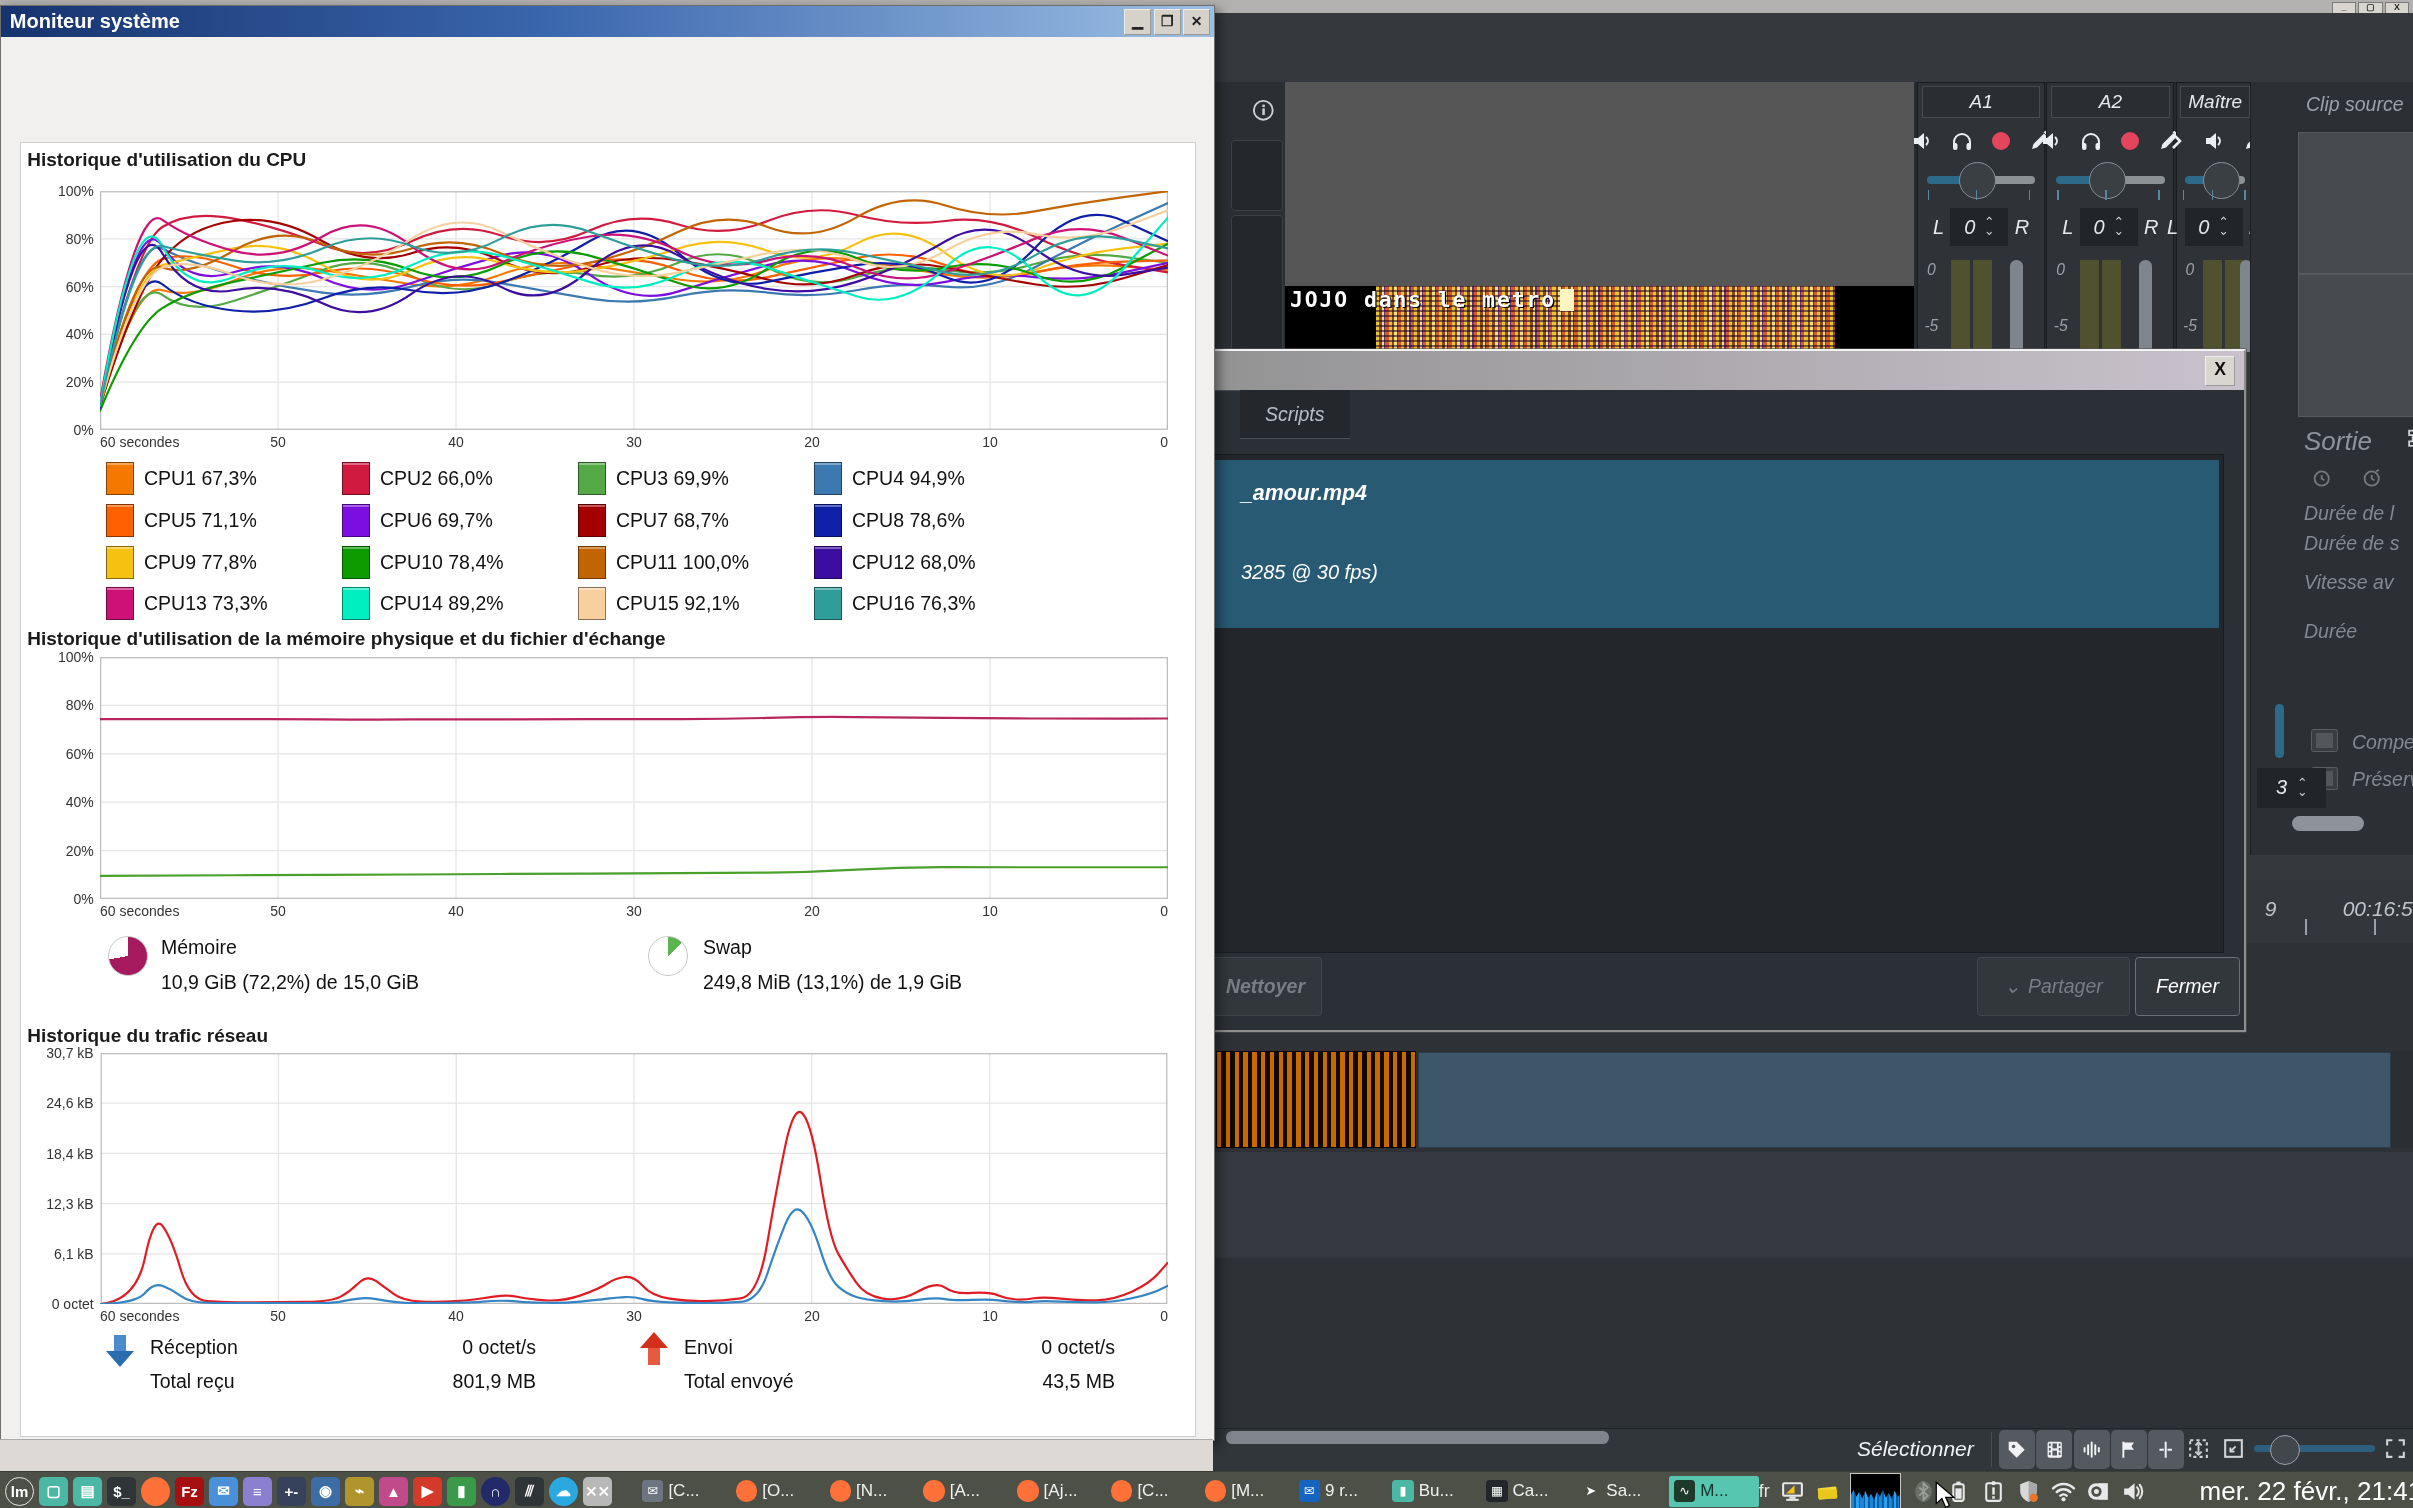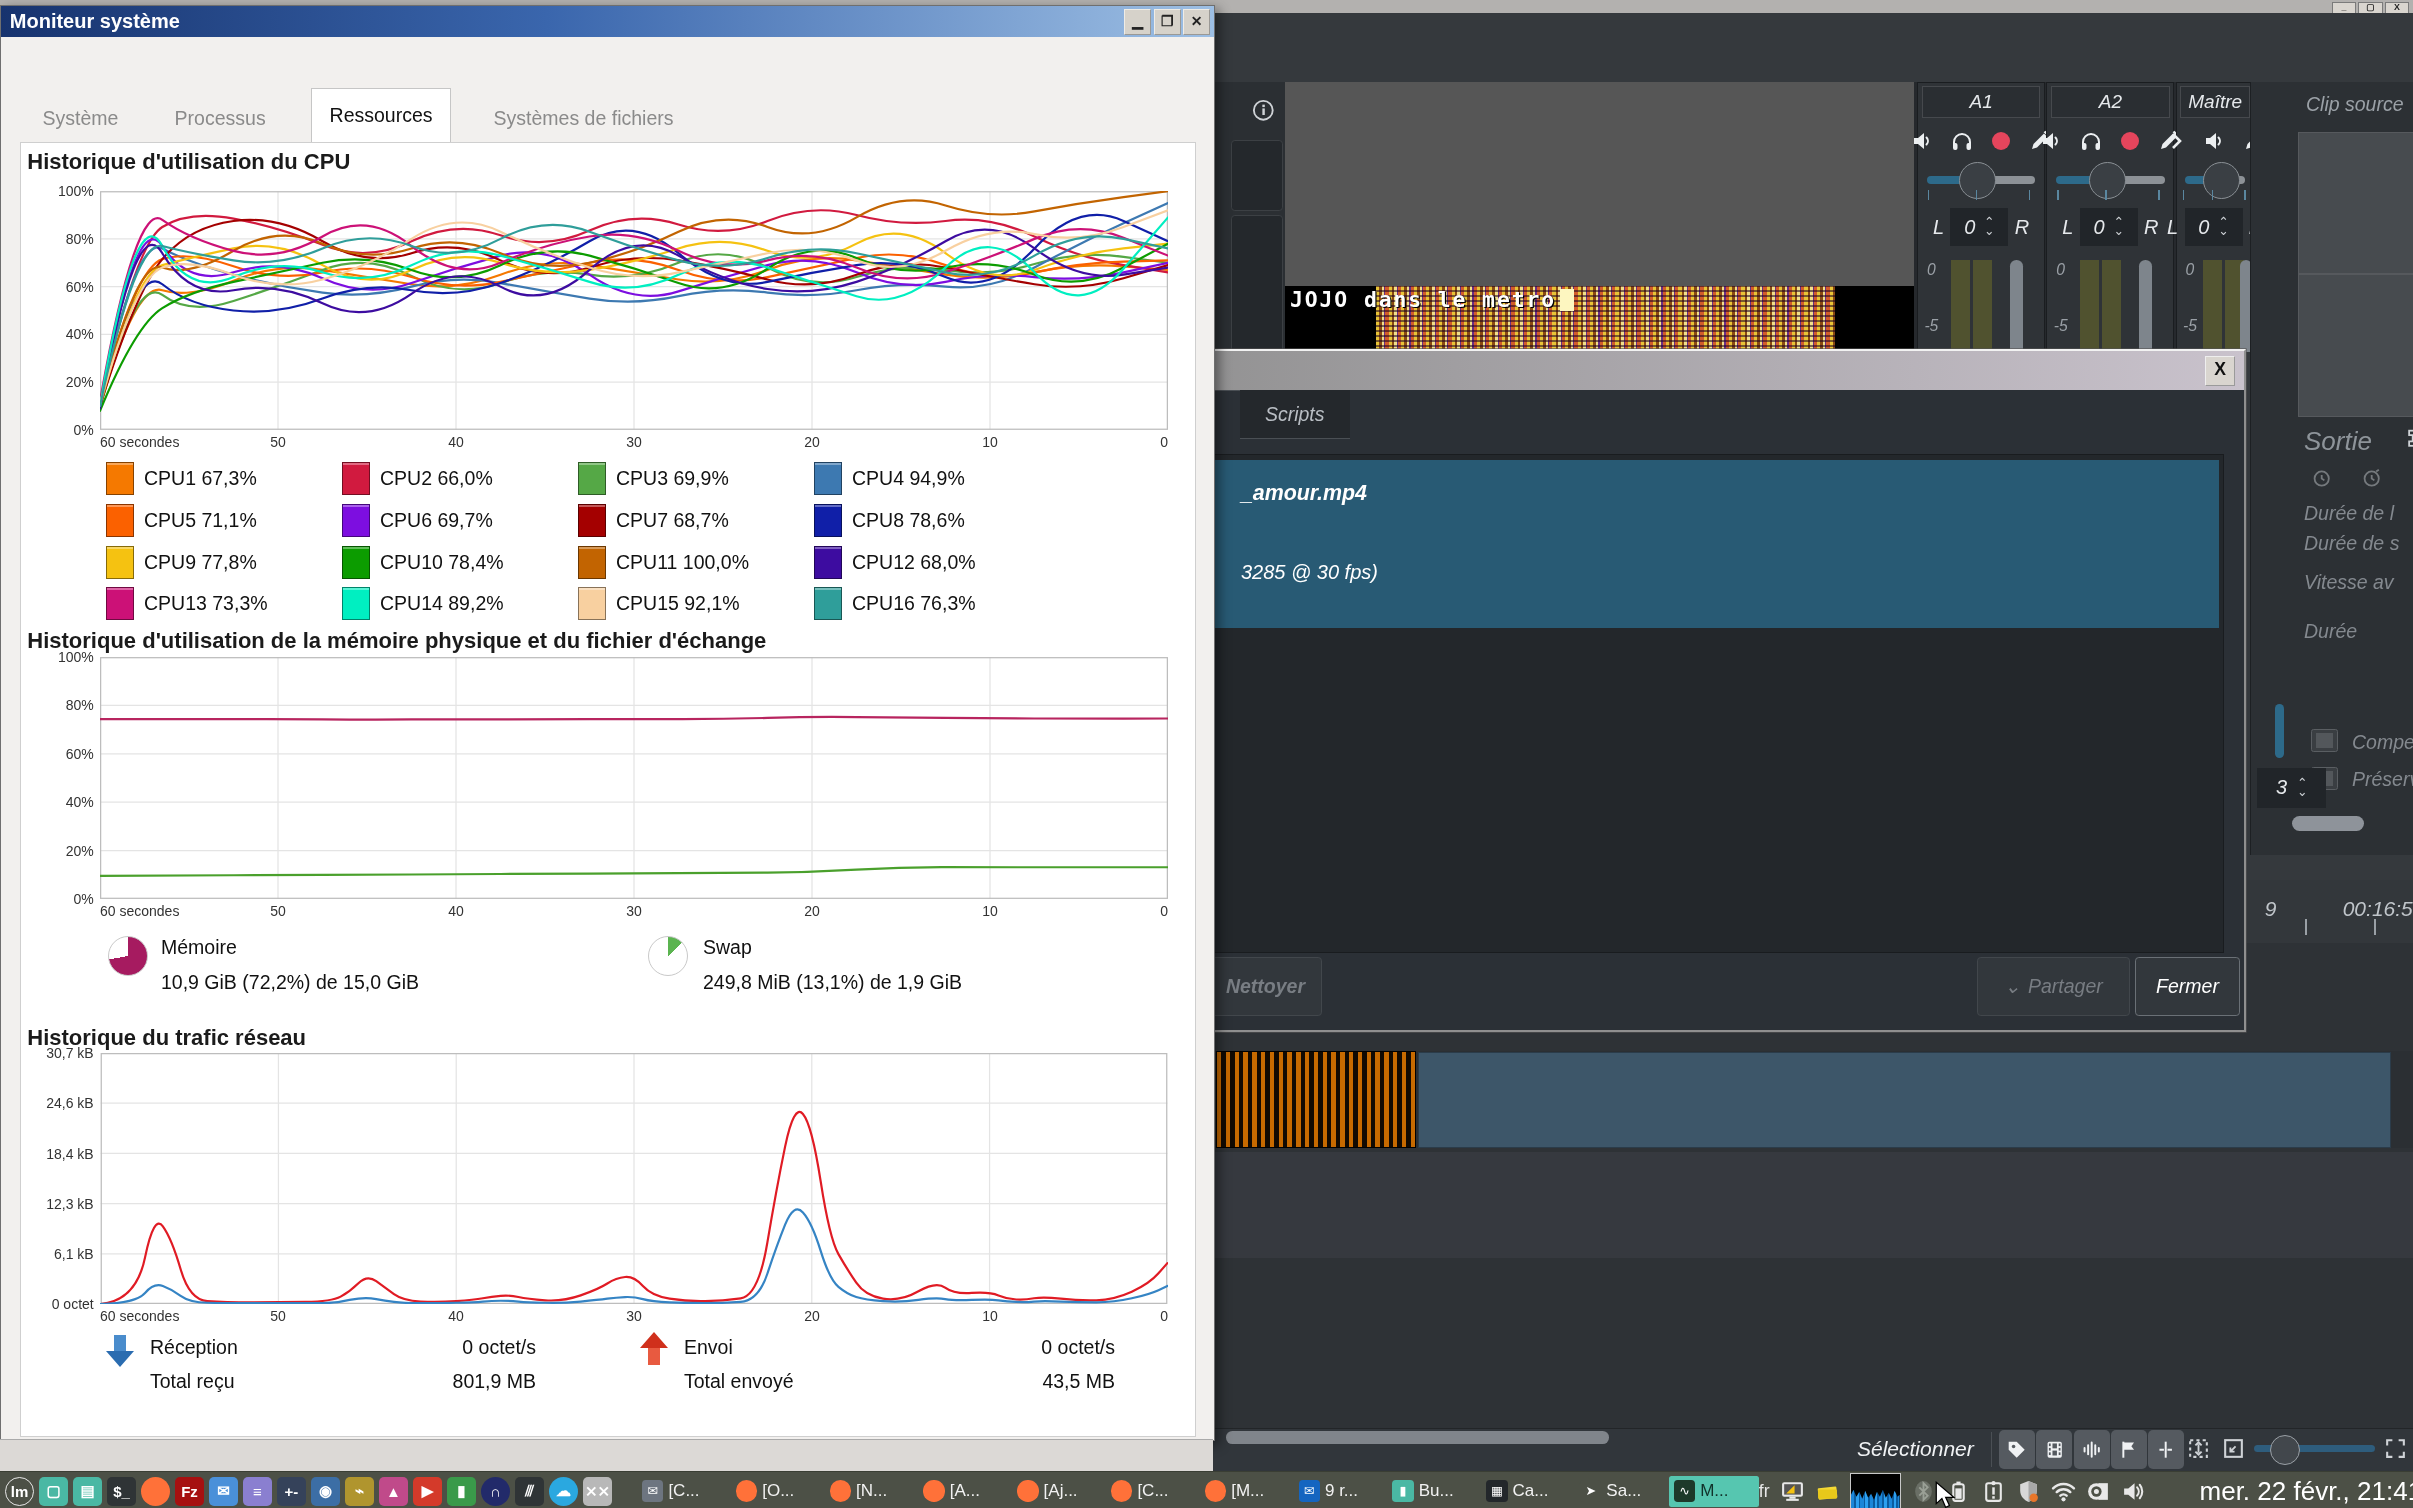--- a/index.html
+++ b/index.html
@@ -109,21 +109,21 @@
   #mon-title .t{position:absolute;left:8.8px;top:3.8px;font-size:20px;font-weight:bold;}
   #mon-btns{position:absolute;right:3.8px;top:3.1px;display:flex;gap:2.5px;}
   .mbtn{width:25px;height:24px;background:#d6d2ca;border:1.3px outset #efece6;color:#222;
         font-size:14px;text-align:center;line-height:22.6px;font-weight:bold;}
   #mon-menu{position:absolute;left:0;top:31px;width:100%;height:41px;background:#efedeb;
             display:flex;align-items:center;gap:35px;padding-left:15px;font-size:19.5px;color:#2c2c2c;}
   #mon-tabs{position:absolute;left:0;top:73px;width:100%;height:63px;background:#f2f0ee;}
   .mtab{position:absolute;bottom:0;height:47px;display:flex;align-items:center;padding:0 17.6px;font-size:19.5px;color:#8a8a8a;}
   .mtab.active{background:#fff;border:0.6px solid #c6c6c6;border-bottom:none;height:53px;color:#111;}
   #mon-card{position:absolute;left:19px;top:136px;width:1174px;height:1293px;background:#fff;border:0.6px solid #cfcfcf;}
-  .sec-title{position:absolute;left:6.3px;font-size:22px;font-weight:bold;color:#1b1b1b;}
+  .sec-title{position:absolute;left:6.3px;font-size:19px;font-weight:bold;color:#1b1b1b;}
   .plot{position:absolute;background:#fff;}
   .plot svg{display:block;width:100%;height:100%;}
   .ylab{position:absolute;right:100%;padding-right:6.3px;font-size:14px;color:#333;white-space:nowrap;transform:translateY(-50%);}
   .xlab{position:absolute;top:100%;padding-top:3.8px;font-size:14px;color:#333;white-space:nowrap;}
   #cpu-legend{position:absolute;left:85px;top:319px;display:grid;grid-template-columns:repeat(4,236px);row-gap:8.8px;}
   .leg{display:flex;align-items:center;gap:10px;height:33px;font-size:19.5px;color:#111;}
   .leg .sw{width:28px;height:33px;border:1.3px solid rgba(0,0,0,.45);box-sizing:border-box;
            box-shadow:inset 0 1.9px 0 rgba(255,255,255,.35);}
   .pie{width:40px;height:40px;border-radius:50%;border:1.9px solid #c9c9c9;box-sizing:border-box;}
   .info-label{position:absolute;font-size:19.5px;color:#111;}
@@ -463,26 +463,20 @@
 
 <div class="abs" id="mon">
   <div id="mon-title">
     <div class="t">Moniteur système</div>
     <div id="mon-btns">
       <div class="mbtn">▁</div>
       <div class="mbtn">❐</div>
       <div class="mbtn">✕</div>
     </div>
   </div>
-  <div id="mon-tabs">
-      <div class="mtab" style="left: 24px;">Système</div>
-      <div class="mtab" style="left: 156px;">Processus</div>
-      <div class="mtab active" style="left: 310px;">Ressources</div>
-      <div class="mtab" style="left: 475px;">Systèmes de fichiers</div>
-    </div>
   <div id="mon-card">
 
     <div class="sec-title" style="top:6.3px;">Historique d'utilisation du CPU</div>
     <div class="plot" id="cpu-plot" style="left:79px;top:48px;width:1068px;height:239px;">
         <svg viewBox="0 0 1700 380">
           <line x1="0" x2="1700" y1="76" y2="76" stroke="#e4e4e4" stroke-width="2"></line>
           <line x1="0" x2="1700" y1="152" y2="152" stroke="#e4e4e4" stroke-width="2"></line>
           <line x1="0" x2="1700" y1="228" y2="228" stroke="#e4e4e4" stroke-width="2"></line>
           <line x1="0" x2="1700" y1="304" y2="304" stroke="#e4e4e4" stroke-width="2"></line>
           <line x1="1416.6666666666667" x2="1416.6666666666667" y1="0" y2="380" stroke="#e4e4e4" stroke-width="2"></line>

